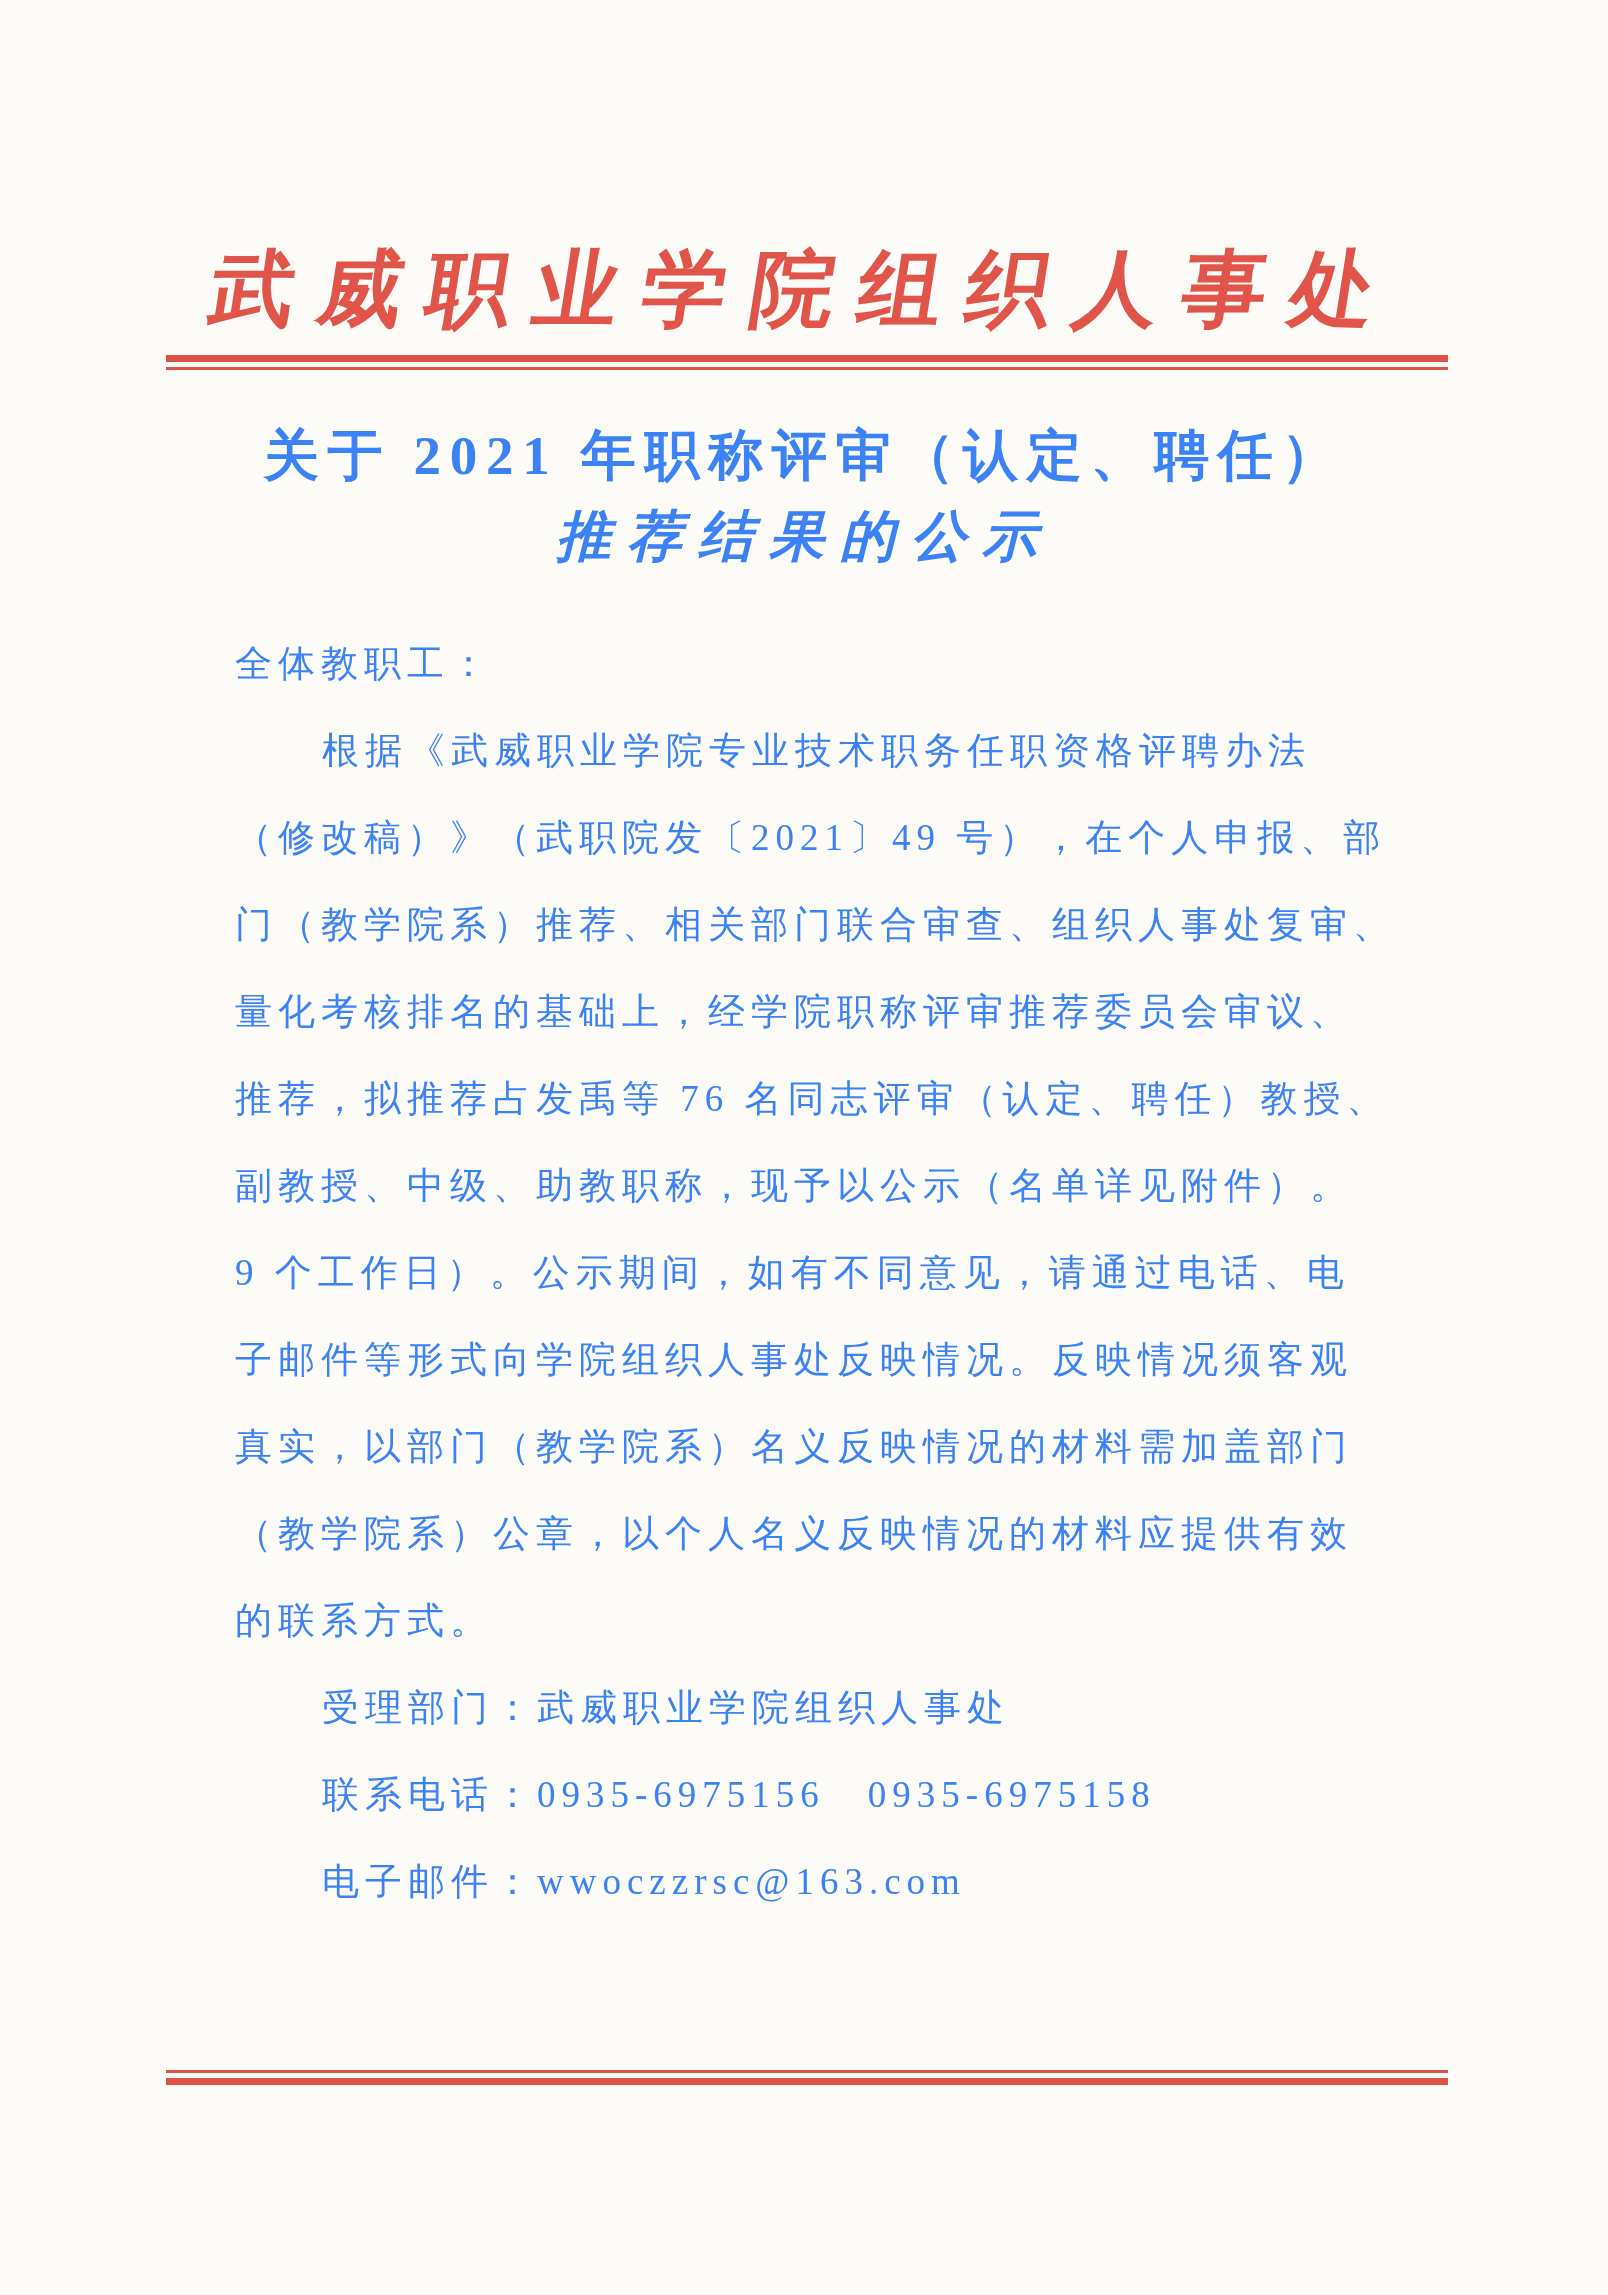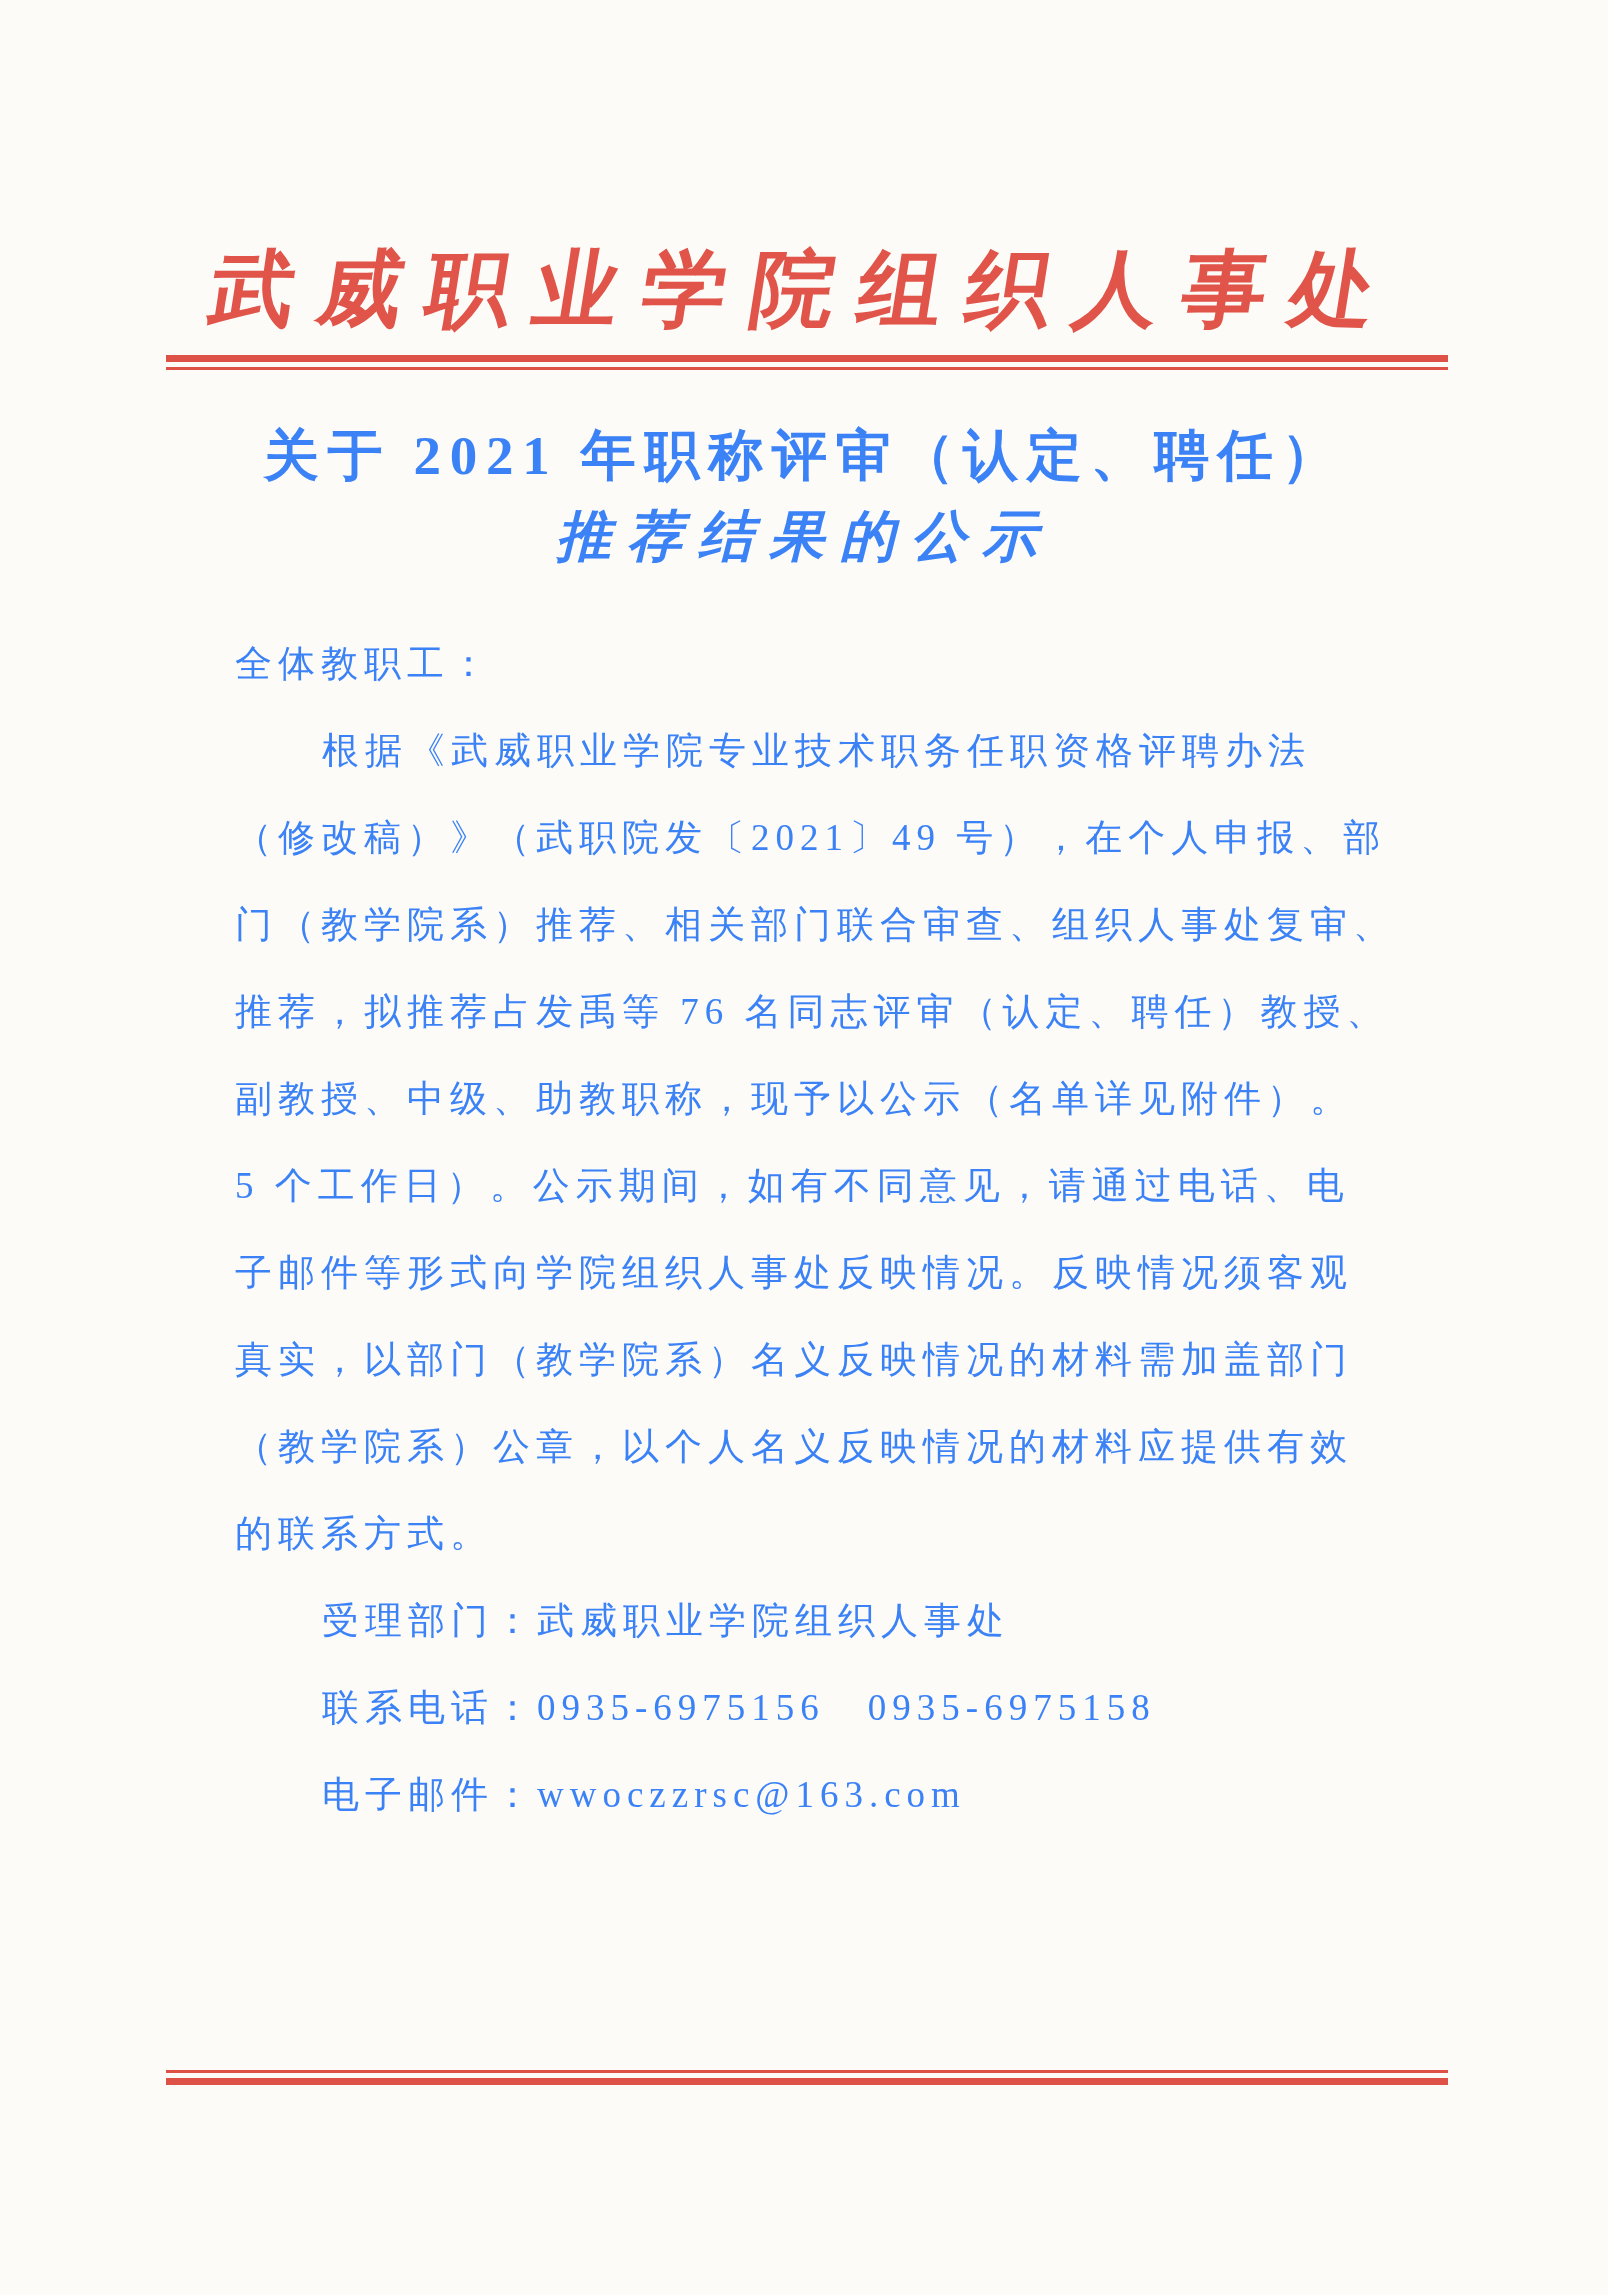--- a/index.html
+++ b/index.html
@@ -106,23 +106,24 @@
   <h1 class="doc-title">
     <span class="l1">关于 2021 年职称评审（认定、聘任）</span>
     <span class="l2">推荐结果的公示</span>
   </h1>
 
   <main class="body-text">
     <div class="line">全体教职工：</div>
     <div class="line indent">根据《武威职业学院专业技术职务任职资格评聘办法</div>
     <div class="line">（修改稿）》（武职院发〔2021〕49 号），在个人申报、部</div>
     <div class="line">门（教学院系）推荐、相关部门联合审查、组织人事处复审、</div>
+    <div class="line">量化考核排名的基础上，经学院职称评审推荐委员会审议、</div>
     <div class="line">推荐，拟推荐占发禹等 76 名同志评审（认定、聘任）教授、</div>
     <div class="line">副教授、中级、助教职称，现予以公示（名单详见附件）。</div>
-    <div class="line">5 个工作日）。公示期间，如有不同意见，请通过电话、电</div>
+    <div class="line">9 个工作日）。公示期间，如有不同意见，请通过电话、电</div>
     <div class="line">子邮件等形式向学院组织人事处反映情况。反映情况须客观</div>
     <div class="line">真实，以部门（教学院系）名义反映情况的材料需加盖部门</div>
     <div class="line">（教学院系）公章，以个人名义反映情况的材料应提供有效</div>
     <div class="line">的联系方式。</div>
     <div class="line indent">受理部门：武威职业学院组织人事处</div>
     <div class="line indent">联系电话：0935-6975156　0935-6975158</div>
     <div class="line indent">电子邮件：wwoczzrsc@163.com</div>
   </main>
 
   <div class="rule rule-bottom">

